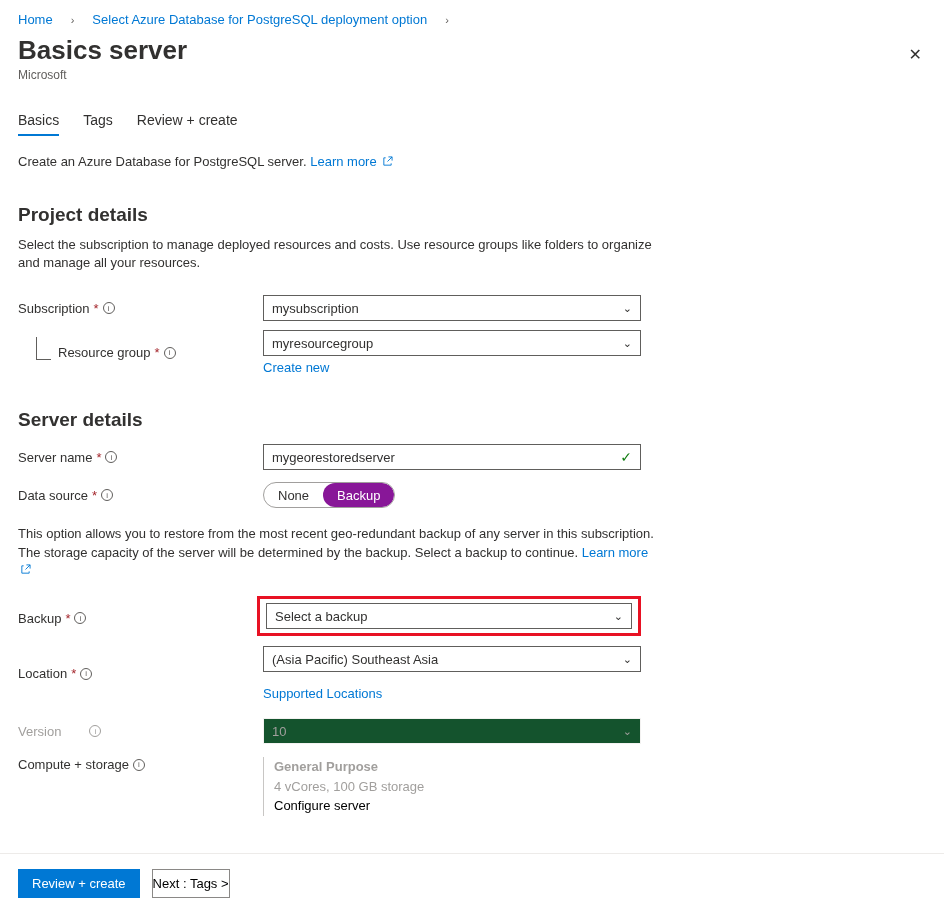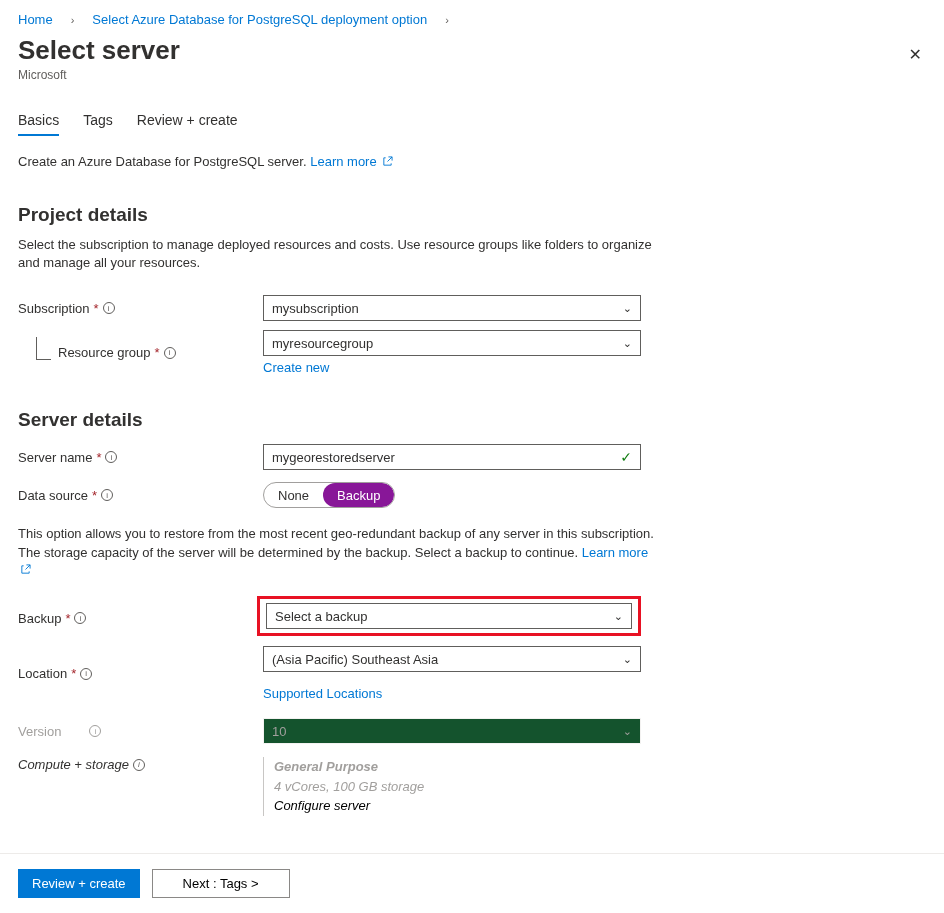--- a/index.html
+++ b/index.html
@@ -36,36 +36,36 @@
   .toggle-group { display:inline-flex; border:1px solid #a19f9d; border-radius: 14px; overflow:hidden; height:26px; align-items:flex-end; }
   .toggle-opt { padding:0 14px; height:100%; display:flex; align-items:center; font-size:13px; cursor:pointer; }
   .toggle-opt.sel { background:#881798; color:#fff; border-radius:14px; }
   .disabled-box { background:#14532d; border-color:#f3f2f1; color:#a19f9d; cursor:default; }
   .disabled-label { color:#a19f9d;gap:28px; }
   .compute-block { border-left:1px solid #c8c6c4; padding-left:10px; font-size:13px; color:#a19f9d; line-height:1.5; }
   .compute-block .cfg { color:#000000; cursor:pointer; }
   .highlight-box { border:3px solid #e81123; padding:4px 6px; margin-left:-6px; margin-top:-4px; }
   .footer { position:absolute; bottom:0; left:0; right:0; border-top:1px solid #edebe9; padding:15px 18px; display:flex; gap:12px; }
   .btn-primary { background:#0078d4; color:#fff; border:none; padding:6px 14px; font-size:13px; cursor:pointer; }
-  .btn-secondary { background:#fff; border:1px solid #8a8886; padding:6px 30px; font-size:13px; cursor:pointer; }
+  .btn-secondary { background:#fff; border:1px solid #8a8886; padding:6px 0; font-size:13px; cursor:pointer; }
 </style>
 </head>
 <body>
 
 <div class="page">
   <div class="breadcrumb">
     <a href="#">Home</a>
     <span class="chev">›</span>
     <a href="#">Select Azure Database for PostgreSQL deployment option</a>
     <span class="chev">›</span>
   </div>
 
   <div class="title-row">
     <div>
-      <h1>Select server</h1>
+      <h1>Basics server</h1>
       <div class="subtitle">Microsoft</div>
     </div>
     <div class="close-x">✕</div>
   </div>
 
   <div class="tabs">
     <div class="tab active">Basics</div>
     <div class="tab">Tags</div>
     <div class="tab">Review + create</div>
   </div>
@@ -185,21 +185,21 @@
       <span class="info-icon" style="border-color:#a19f9d;color:#a19f9d;">i</span>
     </div>
     <div class="input-col">
       <div class="select-box disabled-box">
         <span>10</span>
         <span class="chevdown" style="color:#a19f9d;">⌄</span>
       </div>
     </div>
   </div>
 
-  <div class="field-row" style="margin-top:10px; align-items:flex-start;font-style:italic;">
+  <div class="field-row" style="margin-top:10px; align-items:flex-start;">
     <div class="label-col">
       <span>Compute + storage</span>
       <span class="info-icon">i</span>
     </div>
     <div class="input-col">
       <div class="compute-block">
         <div style="font-weight:600;">General Purpose</div>
         <div>4 vCores, 100 GB storage</div>
         <div class="cfg">Configure server</div>
       </div>

